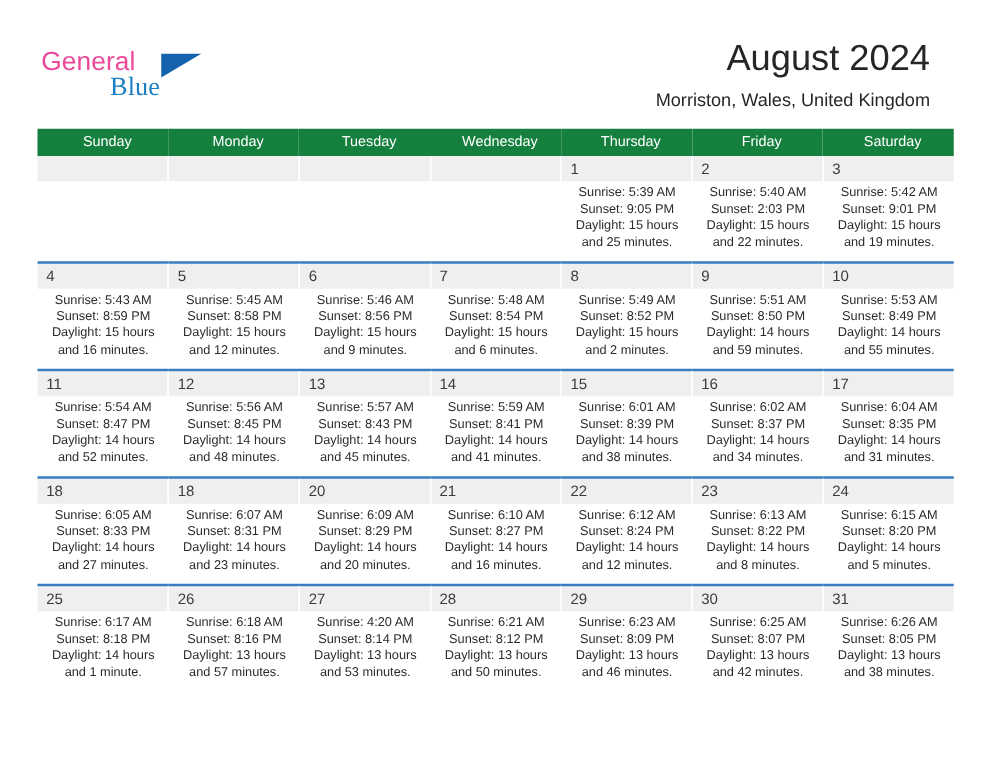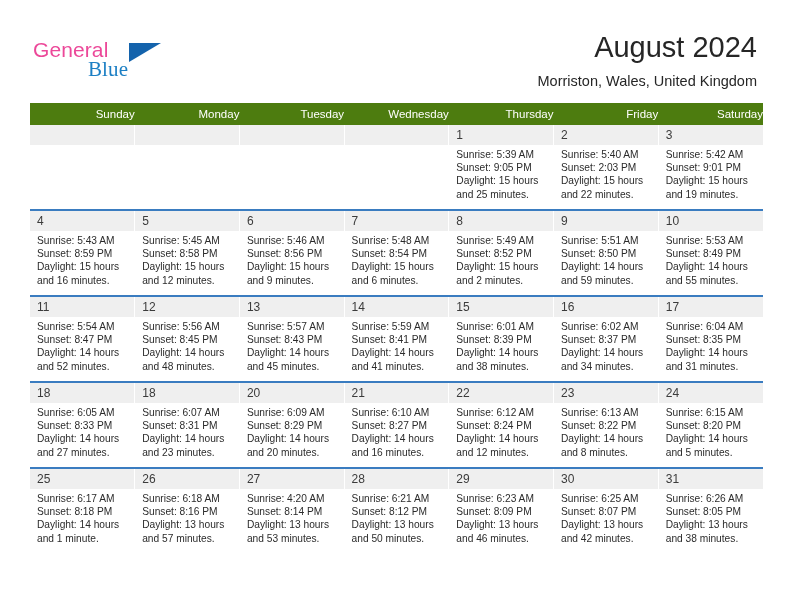--- a/index.html
+++ b/index.html
@@ -58,21 +58,21 @@
     left: 96px;
     top: 5px;
     width: 0;
     height: 0;
     border-left: 32px solid #1463ac;
     border-bottom: 19px solid transparent;
   }
 
   .title-block {
     position: absolute;
-    right: 35px;
+    right: 48px;
     top: 30px;
     text-align: right;
   }
   .month-title {
     font-size: 29px;
     color: #262626;
     line-height: 34px;
     white-space: nowrap;
   }
   .location {
@@ -86,25 +86,25 @@
   
   .calendar {
     position: absolute;
     left: 30px;
     top: 103px;
     width: 733px;
     border-collapse: collapse;
     table-layout: fixed;
   }
   .calendar th {
-    background: #4d7c0f;
+    background: #15803d;
     color: #ffffff;
     font-size: 11.5px;
     font-weight: normal;
-    text-align: right;
+    text-align: center;
     padding: 5px 0 5px 7px;
     height: 12px;
     border: none;
   }
   .calendar td {
     vertical-align: top;
     padding: 0;
     height: 84px;
     border-top: 2px solid #3a7cc0;
     border-left: 1px solid #ffffff;
@@ -123,20 +123,21 @@
     line-height: 14px;
   }
   .cell-empty .daynum {
     color: transparent;
   }
   .cellbody {
     padding: 3px 6px 0 7px;
     font-size: 10.2px;
     color: #2b2b2b;
     line-height: 13.2px;
+    text-align: center;
   }
   .cellbody div { white-space: nowrap; }
 </style>
 </head>
 <body>
 
 <div class="page">
 
   <div class="header">
 

